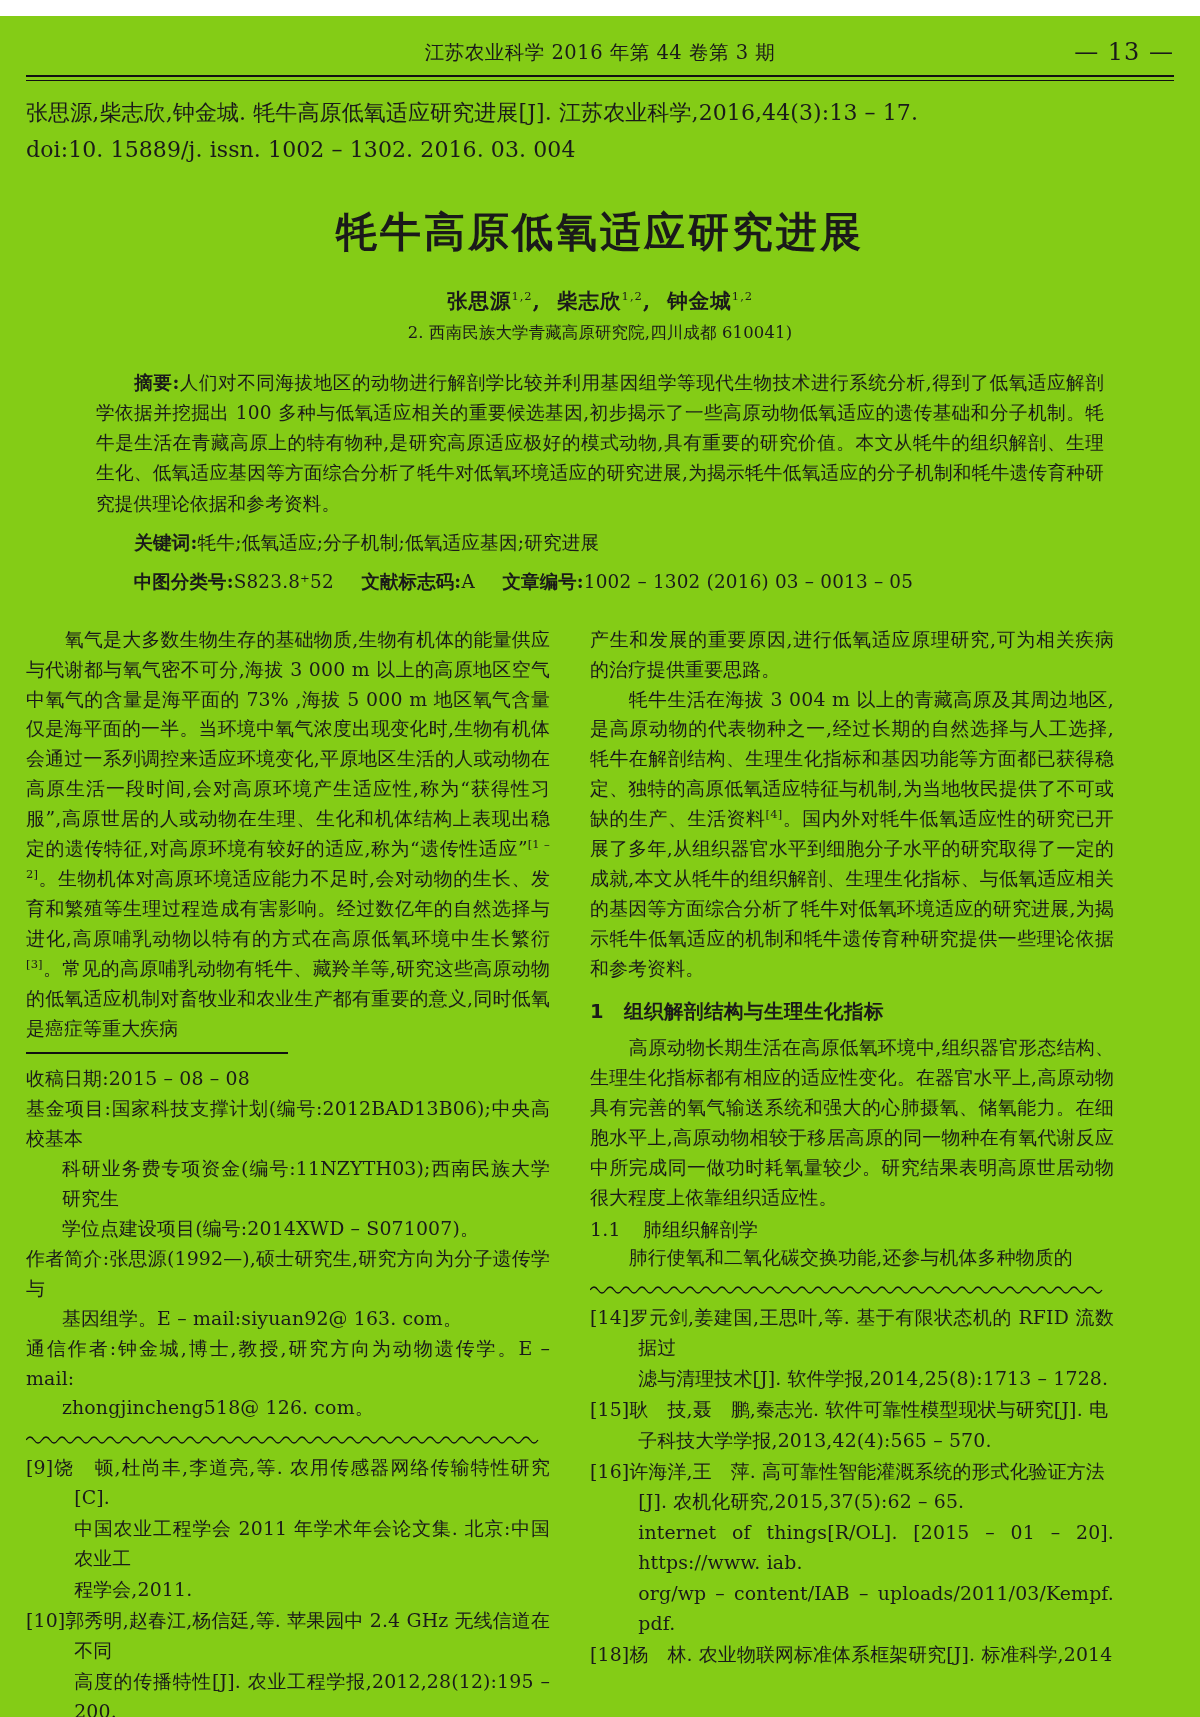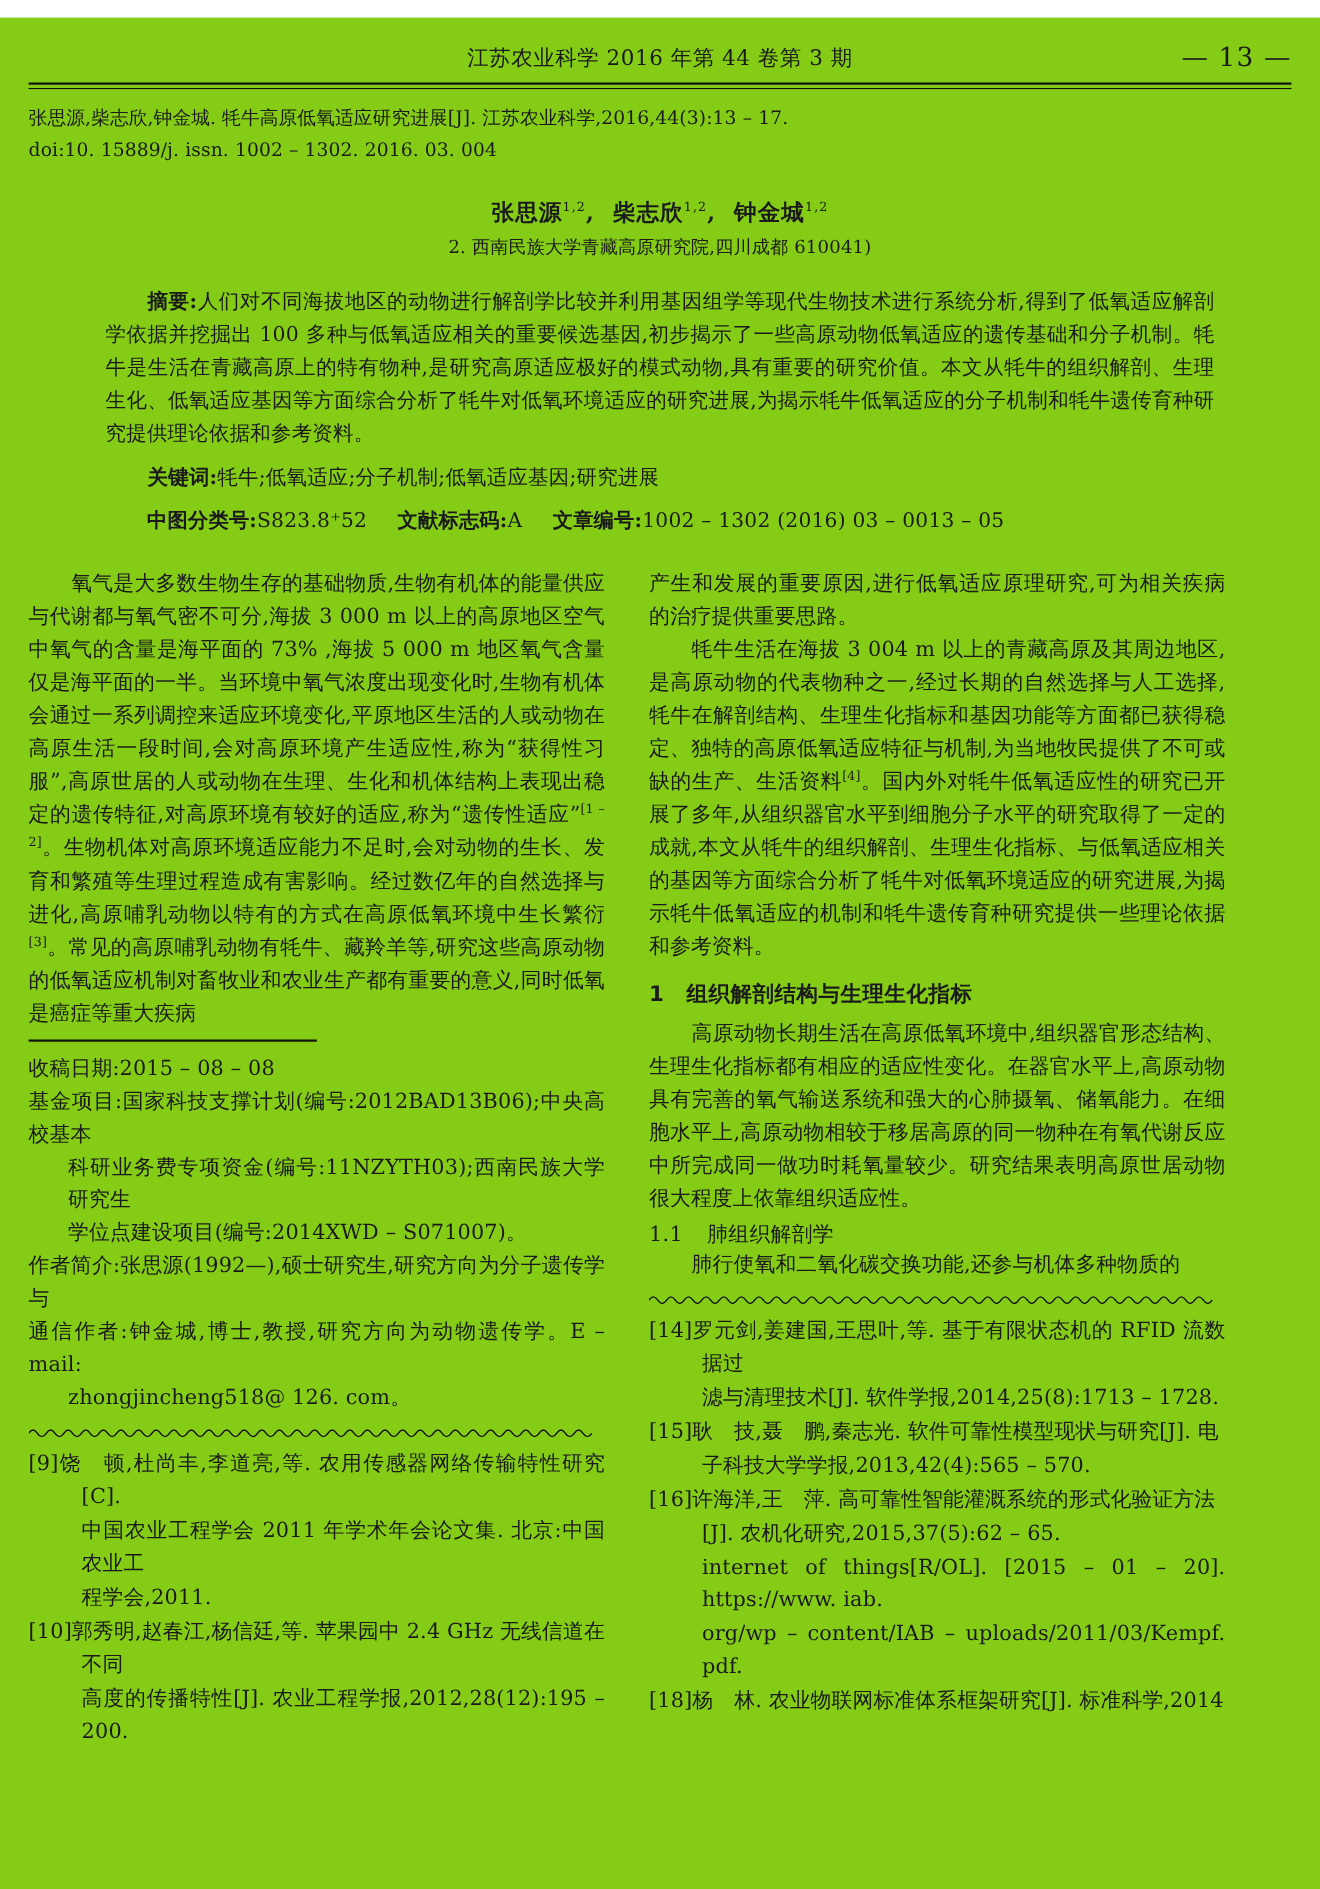--- a/index.html
+++ b/index.html
@@ -49,21 +49,21 @@
     margin: 3px 26px 0 26px;
     border-top: 2.2px solid #111;
     border-bottom: 1px solid #111;
     height: 2.5px;
     box-sizing: content-box;
   }
 
   
   .citeblock {
     margin: 13px 26px 0 26px;
-    font-size: 17px;
+    font-size: 22px;
     line-height: 1.72;
     letter-spacing: 0.1px;
   }
 
   
   .doc-title {
     text-align: center;
     font-size: 41px;
     font-weight: 700;
     letter-spacing: 3px;
@@ -193,20 +193,21 @@
     <div class="runhead-title">江苏农业科学    2016 年第 44 卷第 3 期</div>
     <div class="runhead-page">— 13 —</div>
   </div>
   <div class="rule-double"></div>
 
   <div class="citeblock">
     <div>张思源,柴志欣,钟金城. 牦牛高原低氧适应研究进展[J]. 江苏农业科学,2016,44(3):13 – 17.</div>
     <div>doi:10. 15889/j. issn. 1002 – 1302. 2016. 03. 004</div>
   </div>
 
+  <div class="doc-title">牦牛高原低氧适应研究进展</div>
 
   <div class="authors">
     <span>张思源</span><sup>1,2</sup>,&nbsp;
     <span>柴志欣</span><sup>1,2</sup>,&nbsp;
     <span>钟金城</span><sup>1,2</sup>
   </div>
   <div class="affil second">2. 西南民族大学青藏高原研究院,四川成都 610041)</div>
 
   <div class="abs-wrap">
     <p class="abs-para"><span class="lead">摘要:</span><span>人们对不同海拔地区的动物进行解剖学比较并利用基因组学等现代生物技术进行系统分析,得到了低氧适应解剖学依据并挖掘出 100 多种与低氧适应相关的重要候选基因,初步揭示了一些高原动物低氧适应的遗传基础和分子机制。牦牛是生活在青藏高原上的特有物种,是研究高原适应极好的模式动物,具有重要的研究价值。本文从牦牛的组织解剖、生理生化、低氧适应基因等方面综合分析了牦牛对低氧环境适应的研究进展,为揭示牦牛低氧适应的分子机制和牦牛遗传育种研究提供理论依据和参考资料。</span></p>
@@ -220,20 +221,21 @@
       <p class="indent"><span>氧气是大多数生物生存的基础物质,生物有机体的能量供应与代谢都与氧气密不可分,海拔 3 000 m 以上的高原地区空气中氧气的含量是海平面的 73% ,海拔 5 000 m 地区氧气含量仅是海平面的一半。当环境中氧气浓度出现变化时,生物有机体会通过一系列调控来适应环境变化,平原地区生活的人或动物在高原生活一段时间,会对高原环境产生适应性,称为“获得性习服”,高原世居的人或动物在生理、生化和机体结构上表现出稳定的遗传特征,对高原环境有较好的适应,称为“遗传性适应”</span><sup class="ref">[1 – 2]</sup><span>。生物机体对高原环境适应能力不足时,会对动物的生长、发育和繁殖等生理过程造成有害影响。经过数亿年的自然选择与进化,高原哺乳动物以特有的方式在高原低氧环境中生长繁衍</span><sup class="ref">[3]</sup><span>。常见的高原哺乳动物有牦牛、藏羚羊等,研究这些高原动物的低氧适应机制对畜牧业和农业生产都有重要的意义,同时低氧是癌症等重大疾病</span></p>
 
       <div class="footnote-rule"></div>
 
       <div class="footnotes">
         <p><span>收稿日期:</span><span>2015 – 08 – 08</span></p>
         <p><span>基金项目:</span><span>国家科技支撑计划(编号:2012BAD13B06);中央高校基本</span></p>
         <p class="cont">科研业务费专项资金(编号:11NZYTH03);西南民族大学研究生</p>
         <p class="cont">学位点建设项目(编号:2014XWD – S071007)。</p>
         <p><span>作者简介:</span><span>张思源(1992—),硕士研究生,研究方向为分子遗传学与</span></p>
+        <p class="cont">基因组学。E – mail:siyuan92@ 163. com。</p>
         <p><span>通信作者:</span><span>钟金城,博士,教授,研究方向为动物遗传学。E – mail:</span></p>
         <p class="cont">zhongjincheng518@ 126. com。</p>
       </div>
 
       <div class="bottom-block">
         <div class="wavy">
           <svg width="524" height="12" viewBox="0 0 524 12" preserveAspectRatio="none" aria-hidden="true">
             <path d="M0 7 q4 -6 8 0 q4 6 8 0 q4 -6 8 0 q4 6 8 0 q4 -6 8 0 q4 6 8 0 q4 -6 8 0 q4 6 8 0 q4 -6 8 0 q4 6 8 0 q4 -6 8 0 q4 6 8 0 q4 -6 8 0 q4 6 8 0 q4 -6 8 0 q4 6 8 0 q4 -6 8 0 q4 6 8 0 q4 -6 8 0 q4 6 8 0 q4 -6 8 0 q4 6 8 0 q4 -6 8 0 q4 6 8 0 q4 -6 8 0 q4 6 8 0 q4 -6 8 0 q4 6 8 0 q4 -6 8 0 q4 6 8 0 q4 -6 8 0 q4 6 8 0 q4 -6 8 0 q4 6 8 0 q4 -6 8 0 q4 6 8 0 q4 -6 8 0 q4 6 8 0 q4 -6 8 0 q4 6 8 0 q4 -6 8 0 q4 6 8 0 q4 -6 8 0 q4 6 8 0 q4 -6 8 0 q4 6 8 0 q4 -6 8 0 q4 6 8 0 q4 -6 8 0 q4 6 8 0 q4 -6 8 0 q4 6 8 0 q4 -6 8 0 q4 6 8 0 q4 -6 8 0 q4 6 8 0 q4 -6 8 0 q4 6 8 0 q4 -6 8 0 q4 6 8 0 q4 -6 8 0 q4 6 8 0 q4 -6 8 0 q4 6 8 0" fill="none" stroke="#111" stroke-width="1.3"></path>
           </svg>
         </div>

